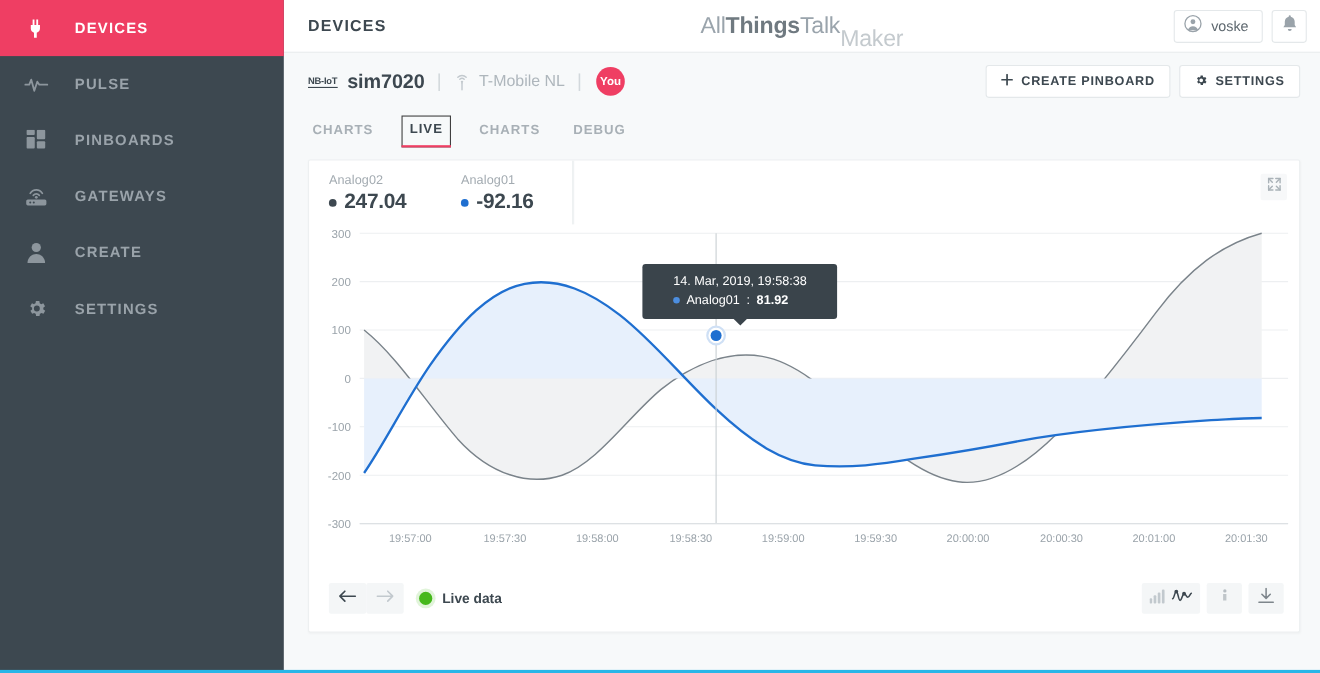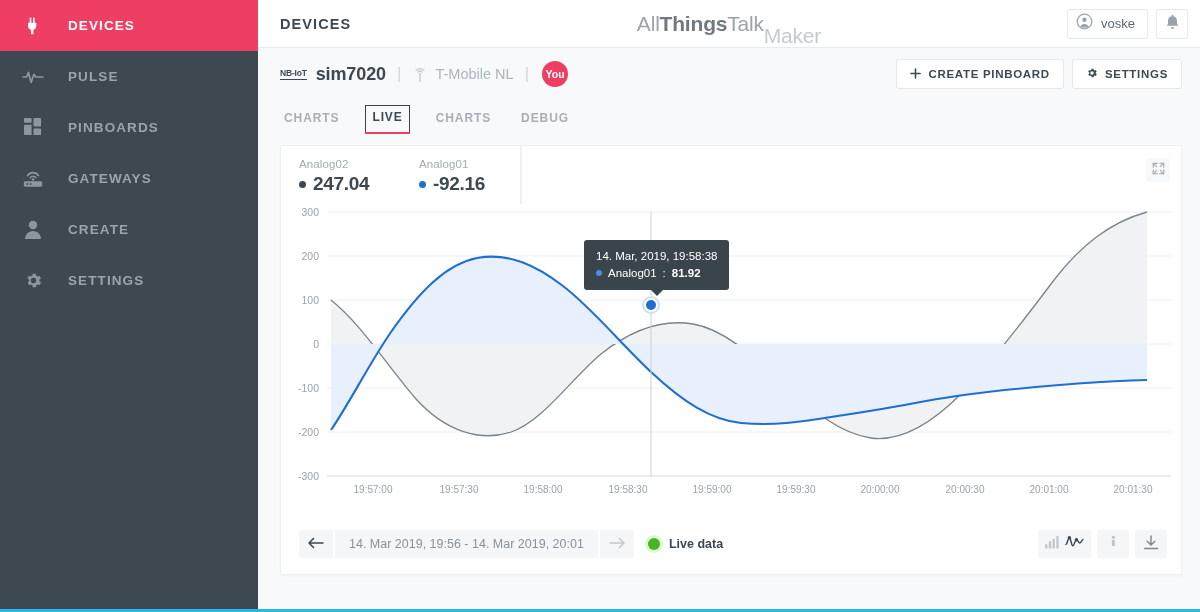--- a/index.html
+++ b/index.html
@@ -158,21 +158,21 @@
   .live-txt { font-size: 12.5px; font-weight: 700; color: #3d4850; }
   .foot-right { margin-left: auto; display: flex; gap: 6px; }
   .ibtn {
     height: 28px; min-width: 32px; background: #f4f6f7; border-radius: 2px;
     display: flex; align-items: center; justify-content: center; cursor: pointer; padding: 0 7px; gap: 5px;
   }
 
   
   .tip {
     position: absolute; background: #3a444b; border-radius: 3px; color: #fff;
-    padding: 8px 12px 9px; font-size: 11.5px; line-height: 1.45; white-space: nowrap;
+    padding: 8px 28px 9px; font-size: 11.5px; line-height: 1.45; white-space: nowrap;
   }
   .tip:after {
     content: ""; position: absolute; left: 50%; bottom: -6px; margin-left: -6px;
     border-left: 6px solid transparent; border-right: 6px solid transparent; border-top: 6px solid #3a444b;
   }
   .tip-row2 { display: flex; align-items: center; gap: 6px; }
   .tip-dot { width: 6px; height: 6px; border-radius: 50%; background: #4c8ee0; flex: 0 0 6px; }
   .tip-strong { font-weight: 700; }
 
   .bottom-line { position: absolute; left: 0; right: 0; bottom: 0; height: 3px; background: #29b6e8; z-index: 9; }
@@ -425,21 +425,20 @@
       </div>
 
       <div class="card-foot">
         <div class="navbtn">
           <span>
             <svg width="16" height="12" viewBox="0 0 16 12" fill="none" stroke="#3d4850" stroke-width="1.5" stroke-linecap="round" stroke-linejoin="round">
                 <path d="M15 6H1M5.5 1.5L1 6l4.5 4.5"></path>
               </svg>
           </span>
         </div>
-        <div class="range">14. Mar 2019, 19:56 - 14. Mar 2019, 20:01</div>
         <div class="navbtn">
           <span>
             <svg width="16" height="12" viewBox="0 0 16 12" fill="none" stroke="#c2c9ce" stroke-width="1.5" stroke-linecap="round" stroke-linejoin="round">
                 <path d="M1 6h14M10.5 1.5L15 6l-4.5 4.5"></path>
               </svg>
           </span>
         </div>
         <div class="live">
           <span class="live-dot"></span>
           <span class="live-txt">Live data</span>

